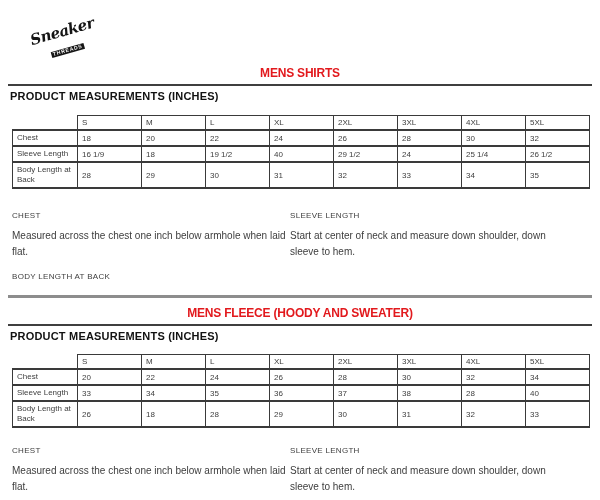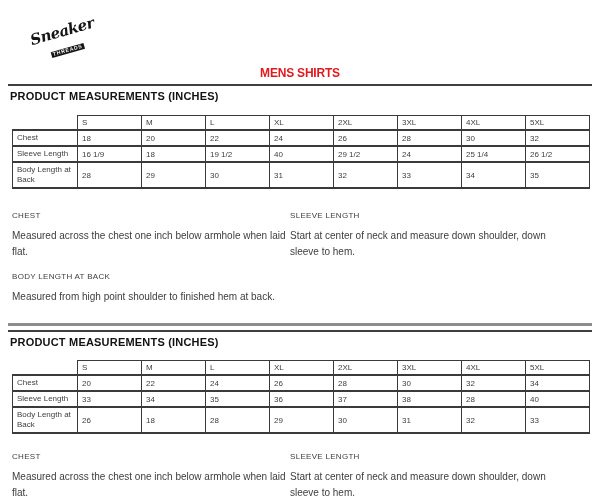--- a/index.html
+++ b/index.html
@@ -120,32 +120,32 @@
             <td>35</td>
           </tr>
         </tbody>
       </table>
 
     <div class="defs">
       <div class="defs-left">
         <div class="term">CHEST</div>
         <div class="desc">Measured across the chest one inch below armhole when laid flat.</div>
         <div class="term">BODY LENGTH AT BACK</div>
-        <div class="desc">Measured from high point shoulder to finished hem at back.</div>
       </div>
       <div class="defs-right">
         <div class="term">SLEEVE LENGTH</div>
         <div class="desc">Start at center of neck and measure down shoulder, down sleeve to hem.</div>
       </div>
     </div>
 
     <div class="section-rule"></div>
   </div>
 
   <div>
+    <div class="section-title st-2" style="color: rgb(226, 25, 29);">MENS FLEECE (HOODY AND SWEATER)</div>
     <div class="title-rule"></div>
     <div class="pm-heading">PRODUCT MEASUREMENTS (INCHES)</div>
 
     <table class="size-table tbl-2">
         <thead>
           <tr>
             <th class="corner"></th>
             <th>S</th>
             <th>M</th>
             <th>L</th>

